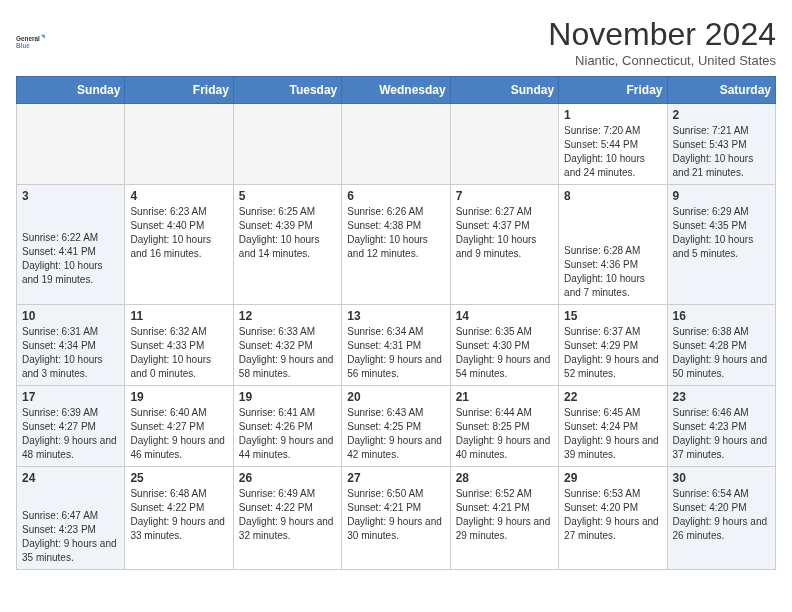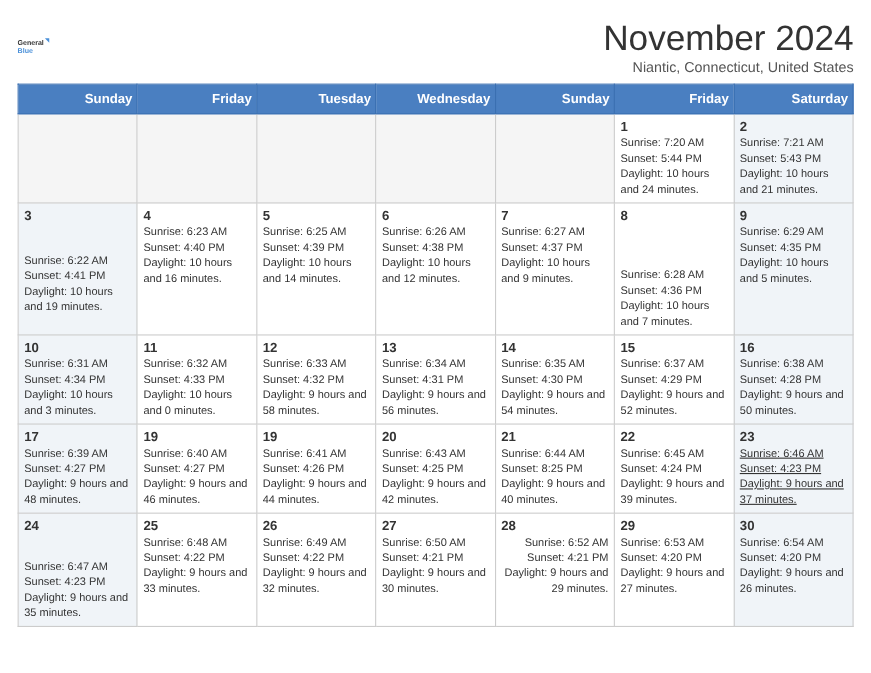--- a/index.html
+++ b/index.html
@@ -247,21 +247,21 @@
 Daylight: 9 hours and 40 minutes.</div>
         </td>
         <td>
           <div class="day-num">22</div>
           <div class="day-info" style="white-space: pre-line;">Sunrise: 6:45 AM
 Sunset: 4:24 PM
 Daylight: 9 hours and 39 minutes.</div>
         </td>
         <td class="weekend">
           <div class="day-num">23</div>
-          <div class="day-info" style="white-space: pre-line; text-decoration: underline;">Sunrise: 6:46 AM
+          <div class="day-info" style="white-space: pre-line;">Sunrise: 6:46 AM
 Sunset: 4:23 PM
 Daylight: 9 hours and 37 minutes.</div>
         </td>
       </tr>
       <tr>
         <td class="weekend">
           <div class="day-num">24</div>
           <div class="day-info" style="white-space: pre-line; margin-top: 24px;">Sunrise: 6:47 AM
 Sunset: 4:23 PM
 Daylight: 9 hours and 35 minutes.</div>
@@ -279,21 +279,21 @@
 Daylight: 9 hours and 32 minutes.</div>
         </td>
         <td>
           <div class="day-num">27</div>
           <div class="day-info" style="white-space: pre-line;">Sunrise: 6:50 AM
 Sunset: 4:21 PM
 Daylight: 9 hours and 30 minutes.</div>
         </td>
         <td>
           <div class="day-num">28</div>
-          <div class="day-info" style="white-space: pre-line; text-align: right;">Sunrise: 6:52 AM
+          <div class="day-info" style="white-space: pre-line;">Sunrise: 6:52 AM
 Sunset: 4:21 PM
 Daylight: 9 hours and 29 minutes.</div>
         </td>
         <td>
           <div class="day-num">29</div>
           <div class="day-info" style="white-space: pre-line;">Sunrise: 6:53 AM
 Sunset: 4:20 PM
 Daylight: 9 hours and 27 minutes.</div>
         </td>
         <td class="weekend">

